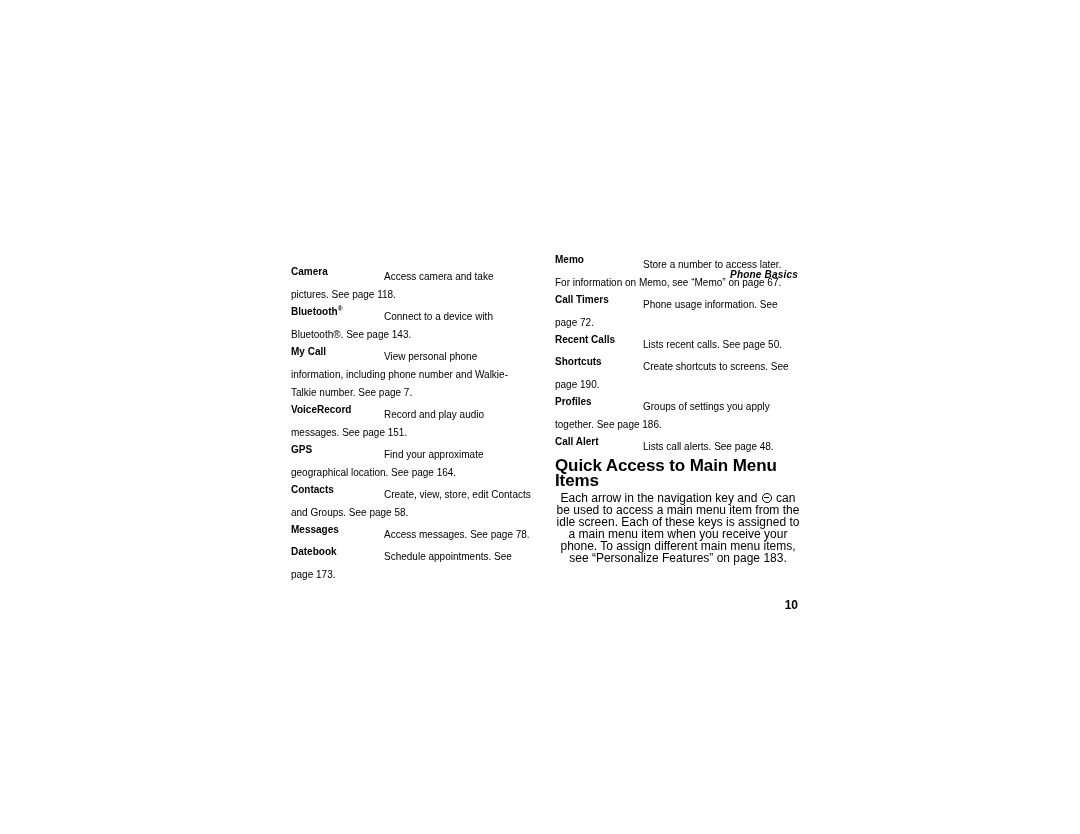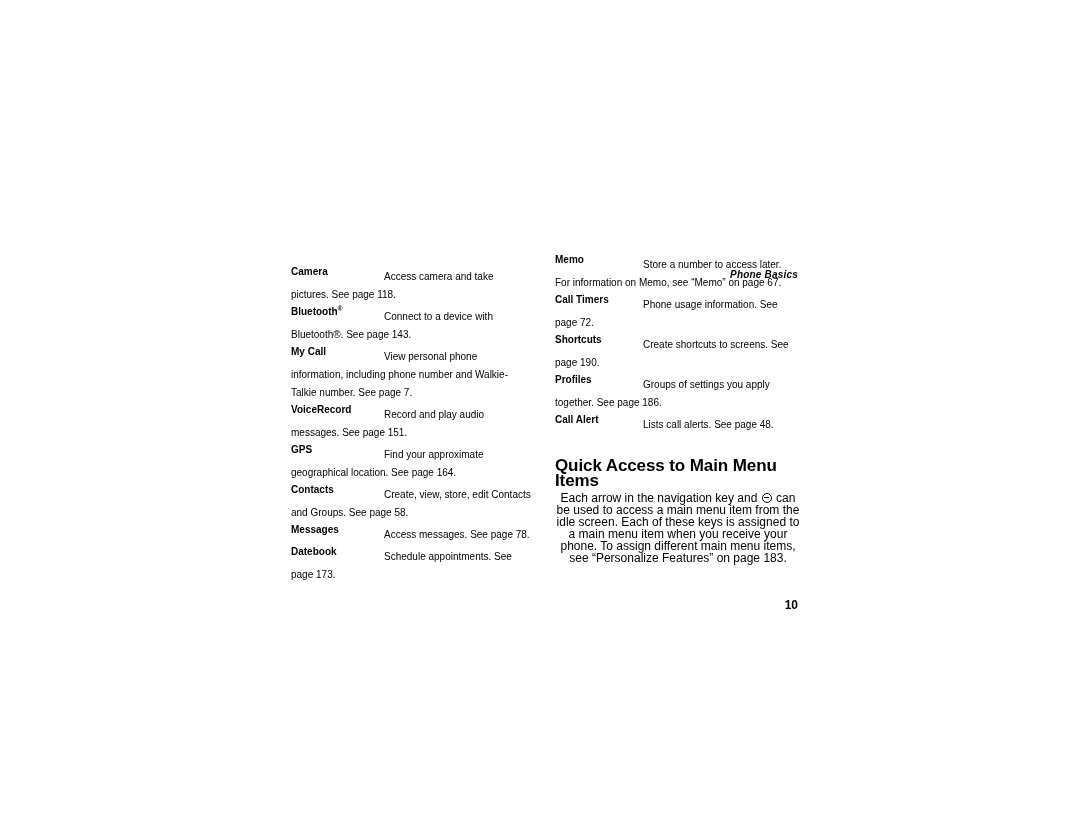--- a/index.html
+++ b/index.html
@@ -173,20 +173,24 @@
   <div class="col col-right">
     <div class="entry">
       <span class="entry-term">Memo</span>
       <span class="entry-desc">Store a number to access later. For information on Memo, see “Memo” on page 67.</span>
     </div>
     <div class="entry">
       <span class="entry-term">Call Timers</span>
       <span class="entry-desc">Phone usage information. See page 72.</span>
     </div>
     <div class="entry">
+      <span class="entry-term">Recent Calls</span>
+      <span class="entry-desc">Lists recent calls. See page 50.</span>
+    </div>
+    <div class="entry">
       <span class="entry-term">Shortcuts</span>
       <span class="entry-desc">Create shortcuts to screens. See page 190.</span>
     </div>
     <div class="entry">
       <span class="entry-term">Profiles</span>
       <span class="entry-desc">Groups of settings you apply together. See page 186.</span>
     </div>
     <div class="entry">
       <span class="entry-term">Call Alert</span>
       <span class="entry-desc">Lists call alerts. See page 48.</span>

